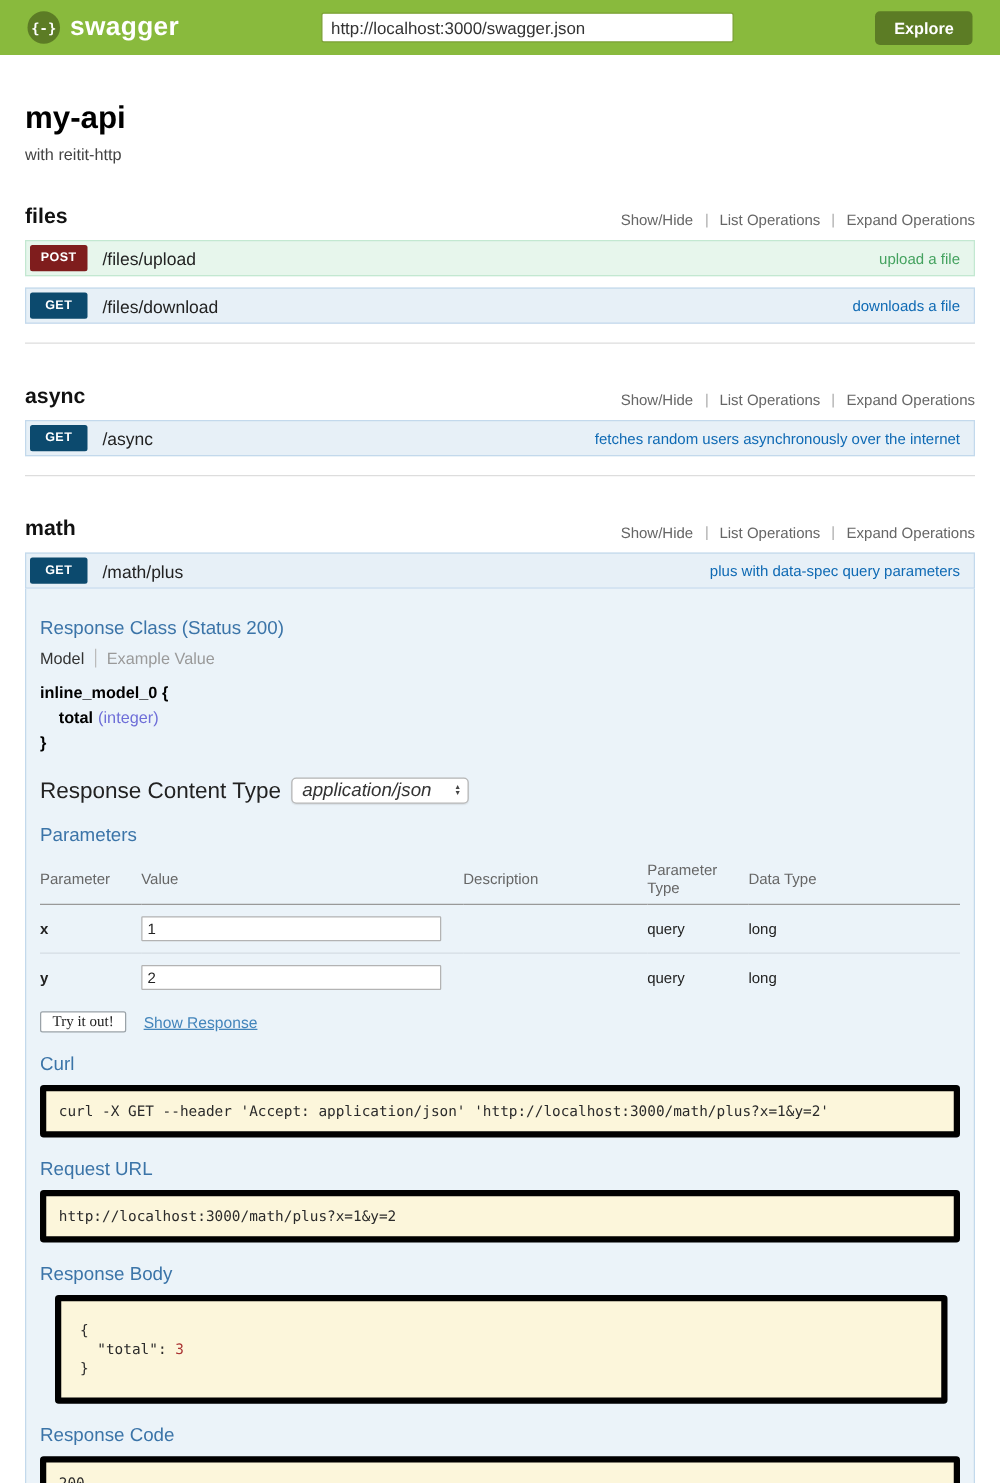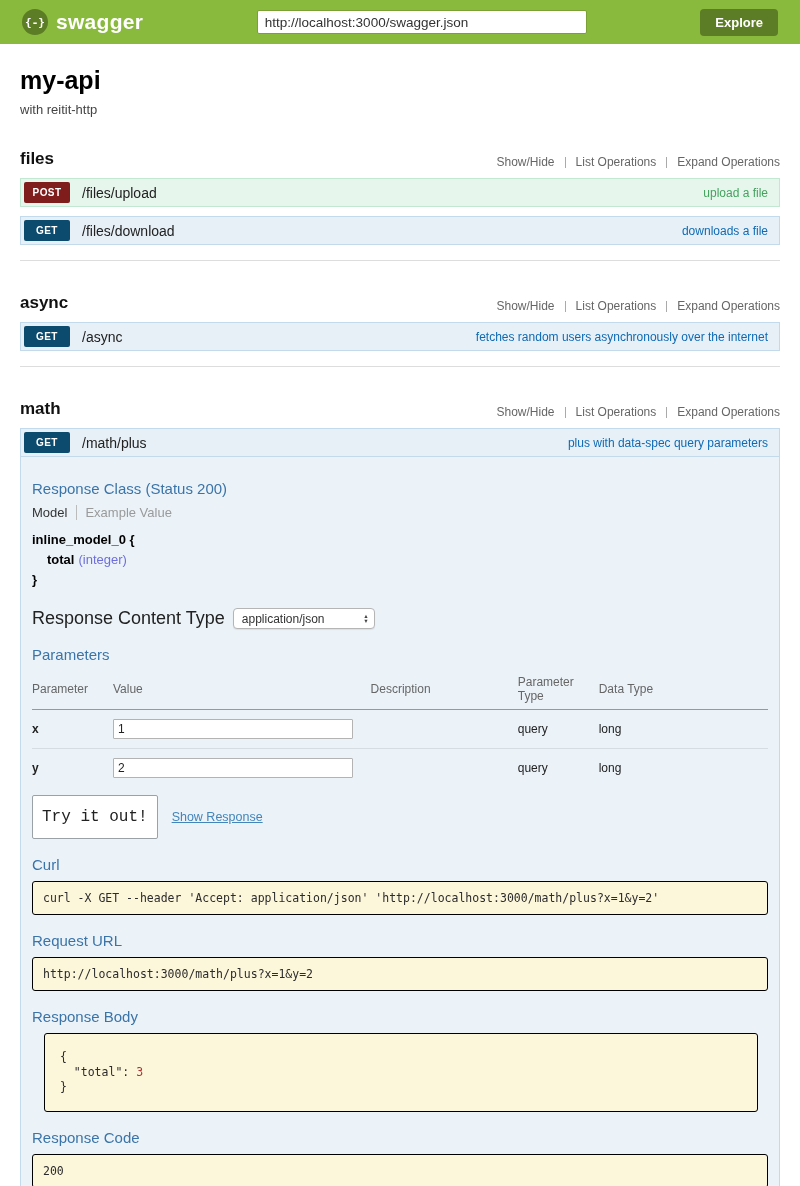--- a/index.html
+++ b/index.html
@@ -14,21 +14,21 @@
     font-family: "DejaVu Sans Mono", monospace; font-size: 11px; font-weight: bold; }
   .brand-text { color: #fff; font-size: 21px; font-weight: bold; letter-spacing: 0.3px; }
   .url-input { width: 330px; height: 24px; margin: 0 auto; border: 1px solid #7ba035; border-radius: 2px;
     padding: 2px 7px; font-size: 13.5px; color: #333; font-family: "Liberation Sans", sans-serif; }
   .explore-btn { background: #5c7c25; color: #fff; border: none; border-radius: 4px;
     font-size: 13px; font-weight: bold; padding: 6px 15px; cursor: pointer; font-family: "Liberation Sans", sans-serif; }
 
   
   .wrap { padding: 0 20px 10px 20px; }
 
-  .info { margin-top: 22px; }
+  .info { margin-top: 36px; }
   .info h1 { margin: 0 0 7px 0; font-size: 25px; font-weight: bold; color: #000; }
   .info .subtitle { font-size: 13px; color: #444; }
 
   .resource { margin-top: 32px; border-bottom: 1px solid #ddd; padding-bottom: 15px; }
   .resource.last { border-bottom: none; }
   .resource-heading { display: flex; align-items: flex-end; justify-content: space-between; }
   .resource-heading h2 { margin: 0; font-size: 17px; font-weight: bold; color: #111; }
   .resource-links { font-size: 12px; color: #666; display: flex; align-items: center; }
   .resource-links a { color: #666; text-decoration: none; cursor: pointer; }
   .link-sep { display: inline-block; width: 1px; height: 11px; background: #aaa; margin: 0 10px; }
@@ -59,42 +59,42 @@
 
   .signature { font-size: 13px; color: #000; line-height: 1.55; margin: 4px 0 18px 0; }
   .sig-indent { padding-left: 15px; }
   .prop-type { color: #6e6ed8; margin-left: 4px; font-weight: normal; }
 
   .rct-row { display: flex; align-items: center; margin: 16px 0 4px 0; }
   .rct-label { font-size: 18px; color: #222; margin-right: 8px; }
   .fake-select { width: 142px; height: 21px; background: #fff; border: 1px solid #b5b5b5; border-radius: 4px;
     display: flex; align-items: center; padding: 0 5px 0 8px; cursor: pointer;
     box-shadow: 0 1px 1px rgba(0,0,0,0.08); }
-  .fake-select .sel-value { font-size: 12px; color: #333; flex: 1; }
+  .fake-select .sel-value { font-size: 15px; color: #333; flex: 1; font-style: italic; }
   .sel-arrows { display: flex; flex-direction: column; color: #444; font-size: 5.5px; line-height: 5px; }
 
   
   table.params { width: 100%; border-collapse: collapse; font-size: 12px; margin-top: 2px; }
   table.params th { text-align: left; font-weight: normal; color: #666; padding: 4px 4px 6px 0;
     border-bottom: 1px solid #999; }
   table.params td { padding: 9px 4px 9px 0; border-bottom: 1px solid #d5dde3; color: #222; vertical-align: middle; }
   table.params tr:last-child td { border-bottom: none; }
   .col-name { width: 11%; } .col-value { width: 35%; } .col-desc { width: 20%; }
   .col-ptype { width: 11%; } .col-dtype { width: 23%; }
   td.param-name { font-weight: bold; color: #111; }
   .param-input { width: 240px; height: 20px; border: 1px solid #b3b3b3; border-radius: 1px;
     padding: 2px 4px; font-size: 12px; color: #222; font-family: "Liberation Sans", sans-serif; }
 
   .try-row { display: flex; align-items: center; margin: 8px 0 2px 0; }
   .try-btn { background: #fff; border: 1px solid #9aa2a8; border-radius: 2px; color: #222;
-    font-size: 16px; padding: 12px 9px; cursor: pointer; font-family: Liberation Mono, monospace; }
+    font-size: 12px; padding: 0 9px; cursor: pointer; font-family: Liberation Serif, serif; }
   .hide-response { margin-left: 14px; font-size: 12.5px; color: #4385bb; text-decoration: underline; cursor: pointer; }
 
   
-  .code-box { background: #fcf6db; border: 1px solid #000000; border-radius: 3px;
+  .code-box { background: #fcf6db; border: 5px solid #000000; border-radius: 3px;
     padding: 9px 10px; font-family: "DejaVu Sans Mono", monospace; font-size: 11.5px; color: #2b2b2b;
     white-space: pre; overflow-x: auto; }
   .code-box.inset { margin: 4px 10px 6px 12px; padding: 16px 15px; }
   .code-box pre { margin: 0; font-family: "DejaVu Sans Mono", monospace; line-height: 1.3; }
   .json-num { color: #aa3333; }
 </style>
 </head>
 <body>
 
 <header class="topbar">

